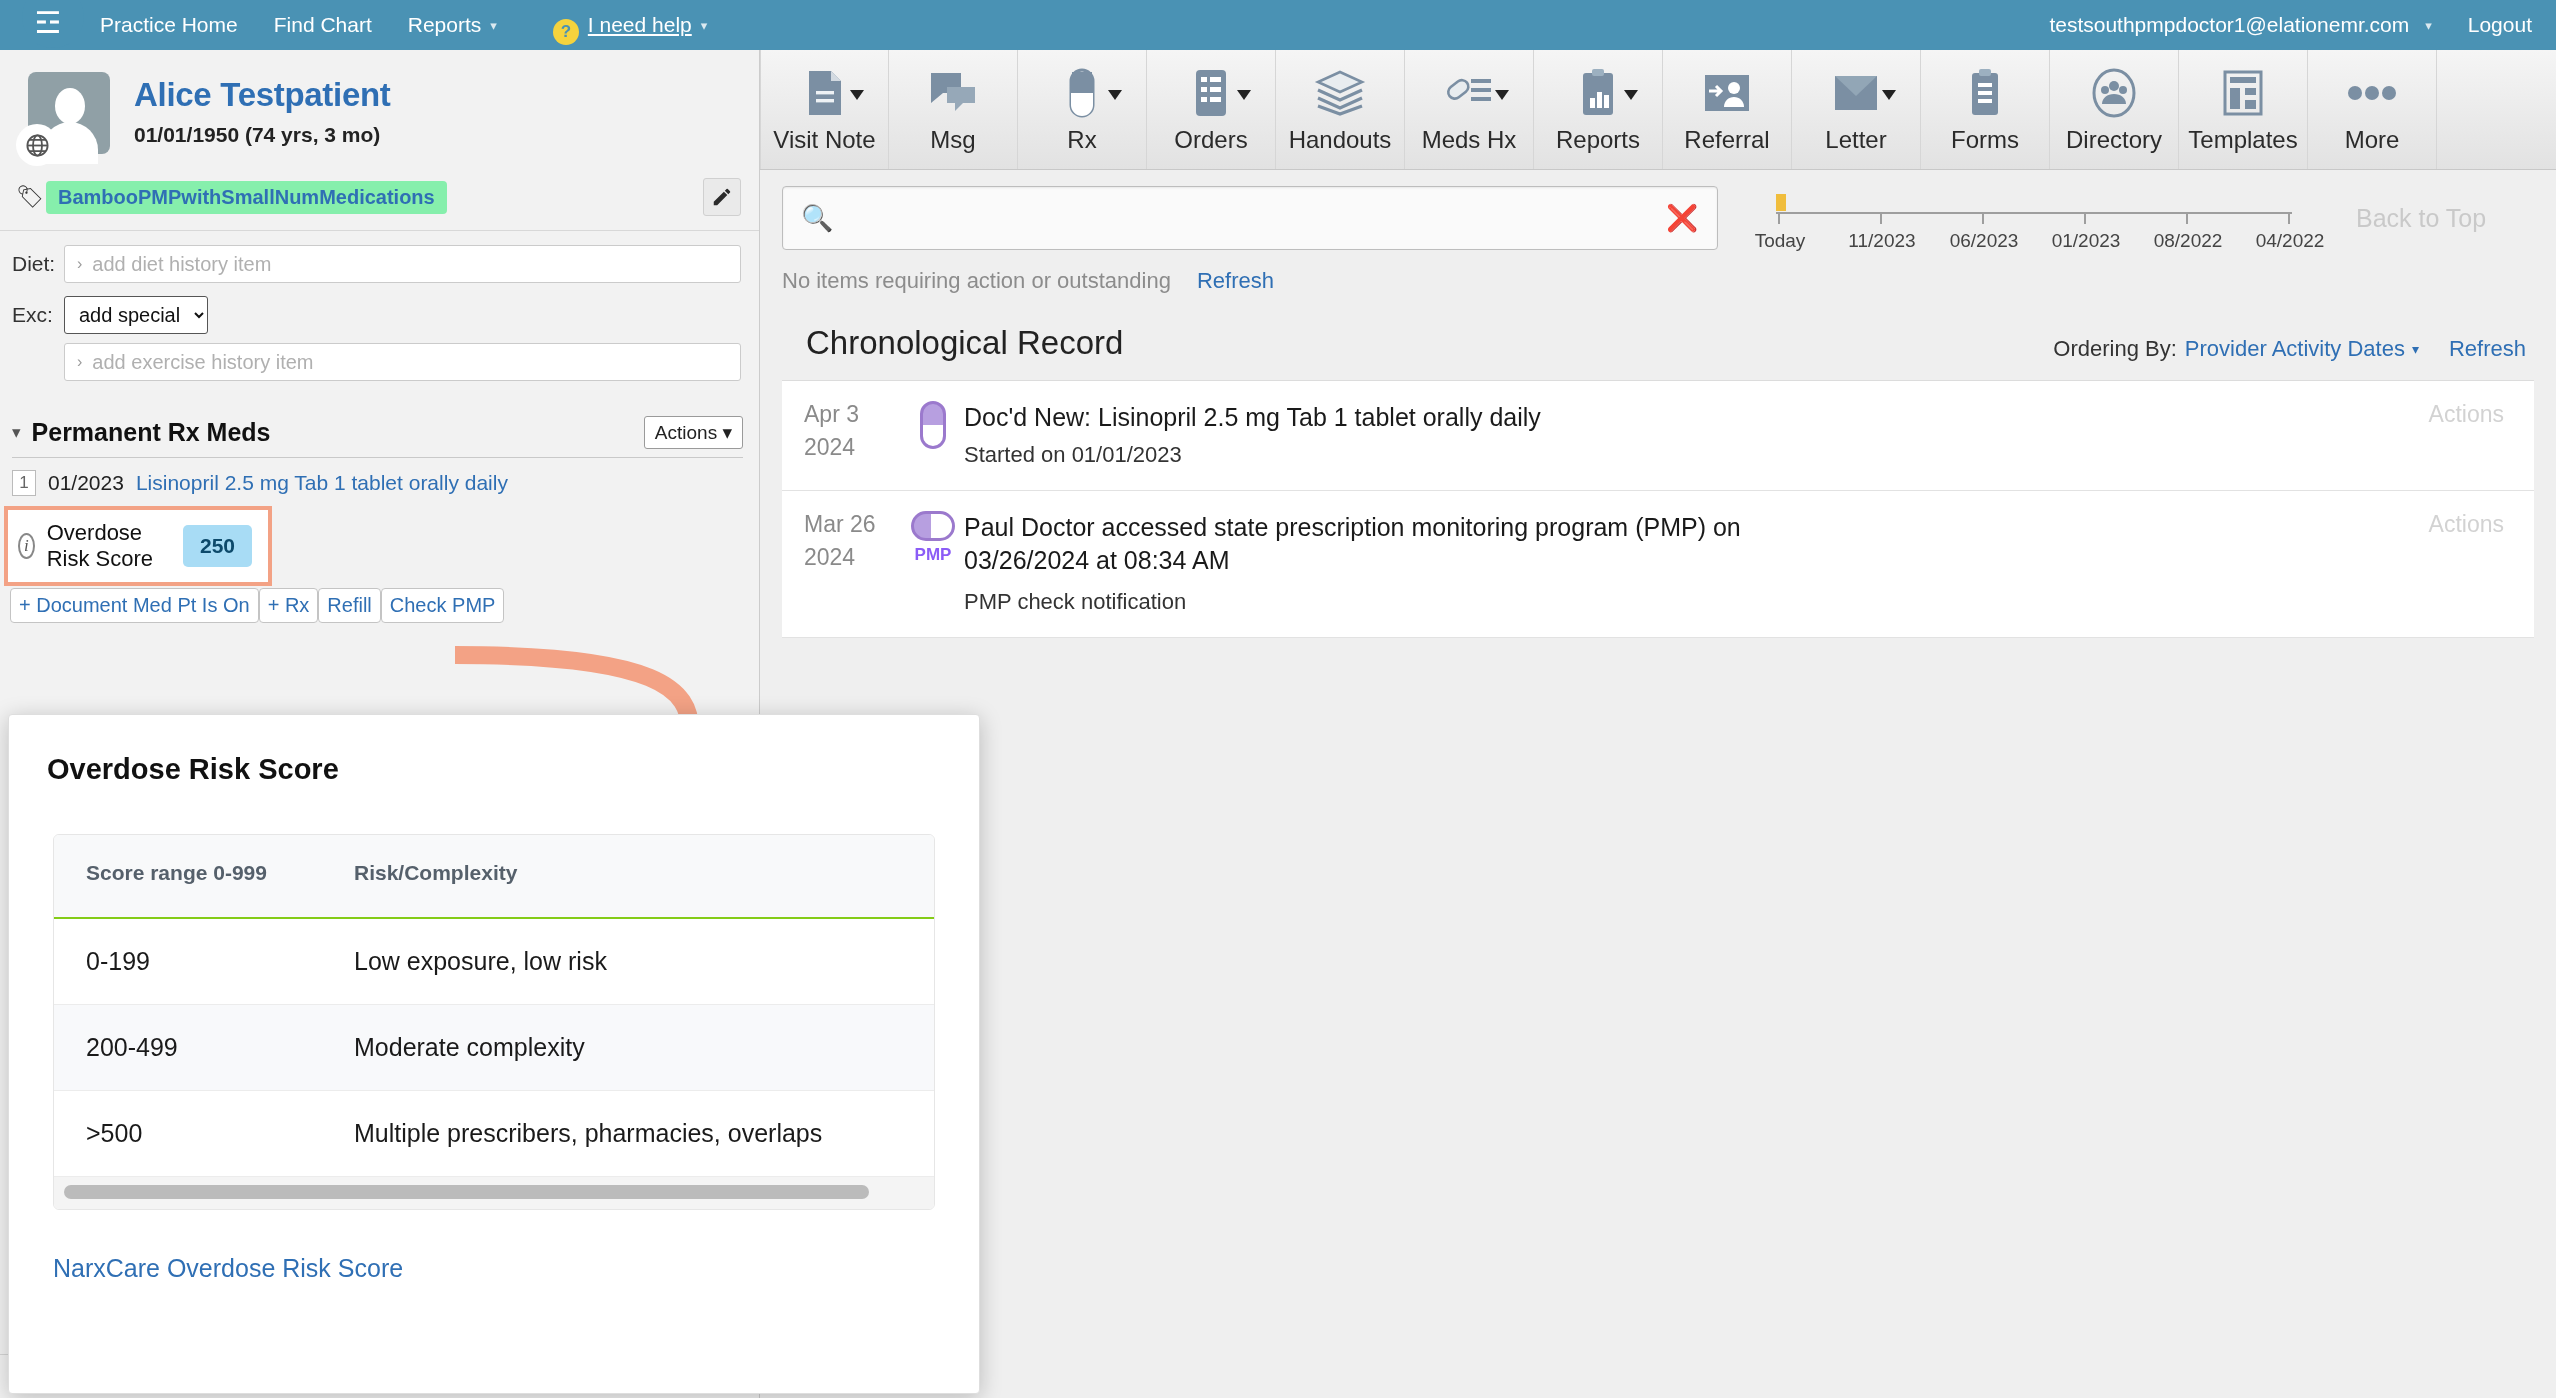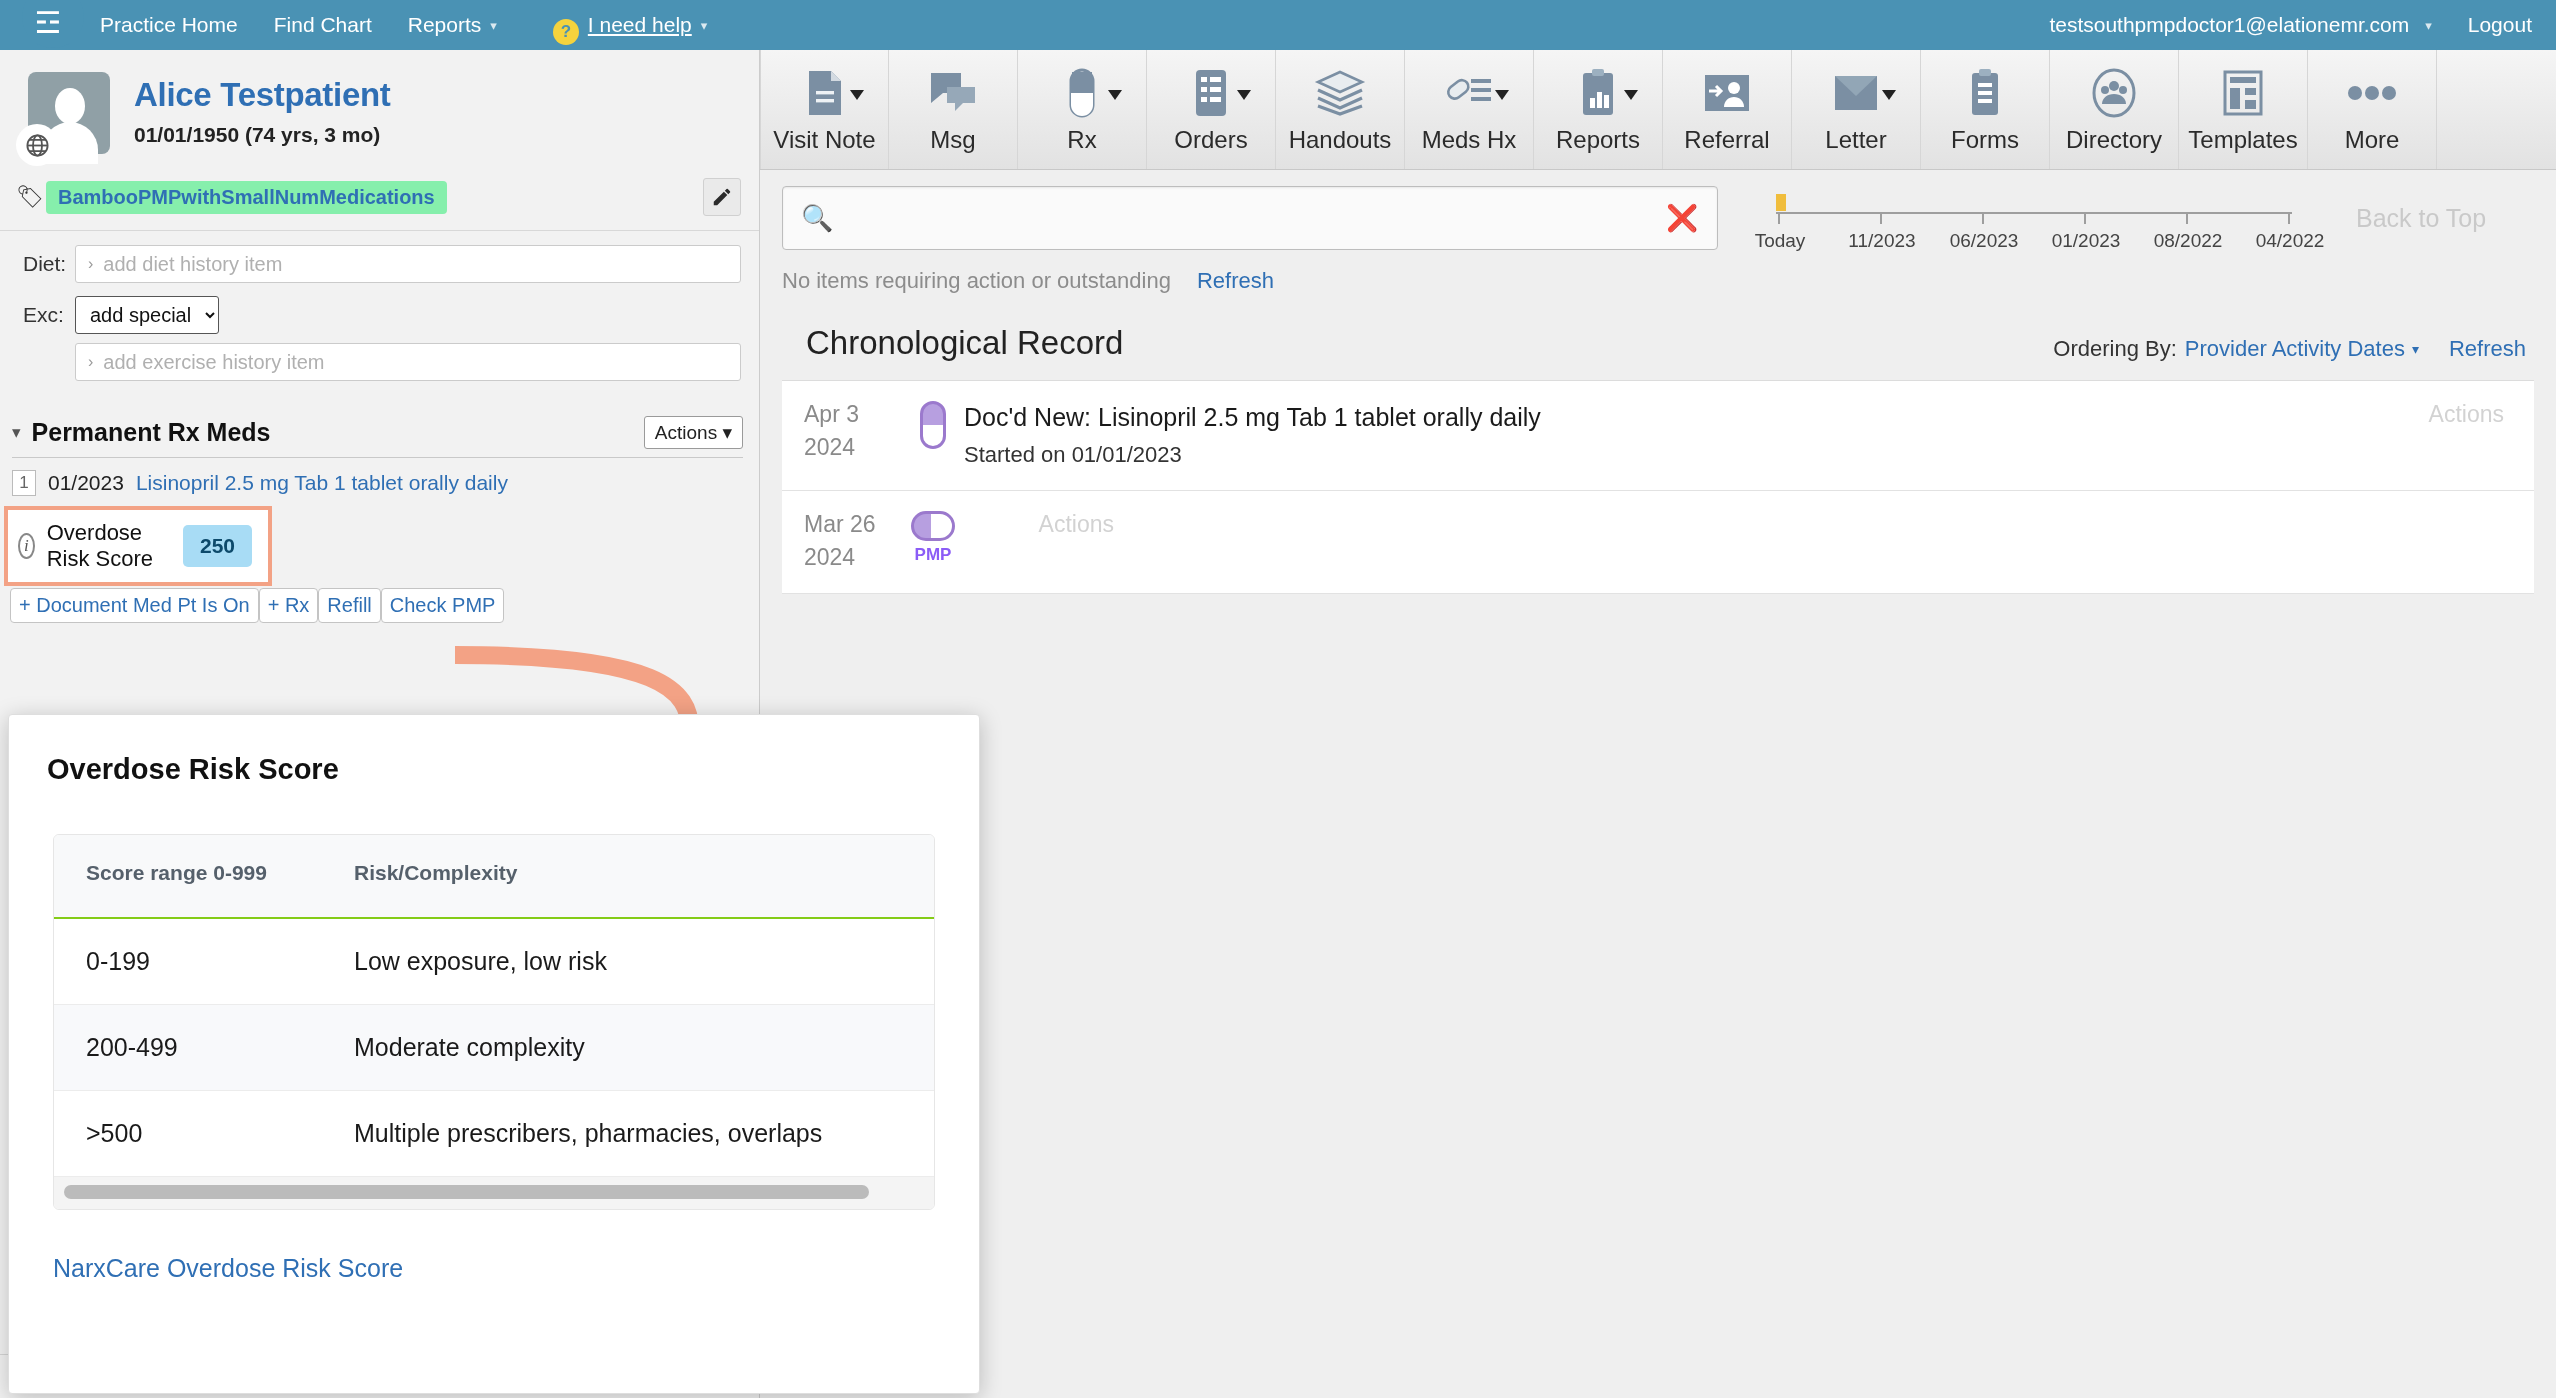--- a/index.html
+++ b/index.html
@@ -73,21 +73,21 @@
   .tag-icon { width:30px; color:#333; font-size:22px; display:flex; align-items:center; }
   .tag-chip {
     background:#86efac; color:#2f6fb4; font-size:20px; font-weight:bold;
     padding:5px 12px; border-radius:4px; white-space:nowrap;
   }
   .pencil-btn {
     margin-left:auto; width:38px; height:38px; background:#eaeaea; border:1px solid #d0d0d0;
     border-radius:3px; display:flex; align-items:center; justify-content:center; cursor:pointer;
   }
 
-  .hist-rows { padding:14px 18px 6px 23px; }
+  .hist-rows { padding:14px 18px 6px 12px; }
   .hist-row { display:flex; align-items:center; margin-bottom:13px; }
   .hist-label { width:52px; font-size:21px; color:#333; text-align:left; }
   .hist-input {
     flex:1; height:38px; border:1px solid #cbcbcb; background:#fff; border-radius:3px;
     display:flex; align-items:center; padding-left:12px; font-size:20px; color:#b0b0b0;
   }
   .hist-input .chev { color:#9b9b9b; font-size:16px; margin-right:10px; }
   .hist-select {
     height:38px; border:1px solid #555; background:#fff; border-radius:3px;
     font-size:20px; color:#111; padding:0 10px; font-family:"Liberation Sans", sans-serif;
@@ -590,20 +590,24 @@
 
       <div class="record">
         <div class="rec-date">
           <div class="rec-d1">Mar 26</div>
           <div class="rec-d2">2024</div>
         </div>
         <div class="rec-icon">
           <span class="pill-h"></span>
           <span class="pmp-lbl">PMP</span>
         </div>
+        <div class="rec-body">
+          <div class="rec-main" style="max-width:810px;">Paul Doctor accessed state prescription monitoring program (PMP) on 03/26/2024 at 08:34 AM</div>
+          <div class="rec-sub2">PMP check notification</div>
+        </div>
         <div class="rec-actions">Actions</div>
       </div>
 
     </div>
   </div>
 
   <svg class="callout" viewBox="0 0 2556 1398">
     <path d="M455 655 C 660 655, 690 690, 690 730 L 690 770" stroke="#f3a285" stroke-width="18" fill="none" stroke-linecap="butt"></path>
     <path d="M648 760 L 732 760 L 690 828 Z" fill="#f3a285"></path>
   </svg>

